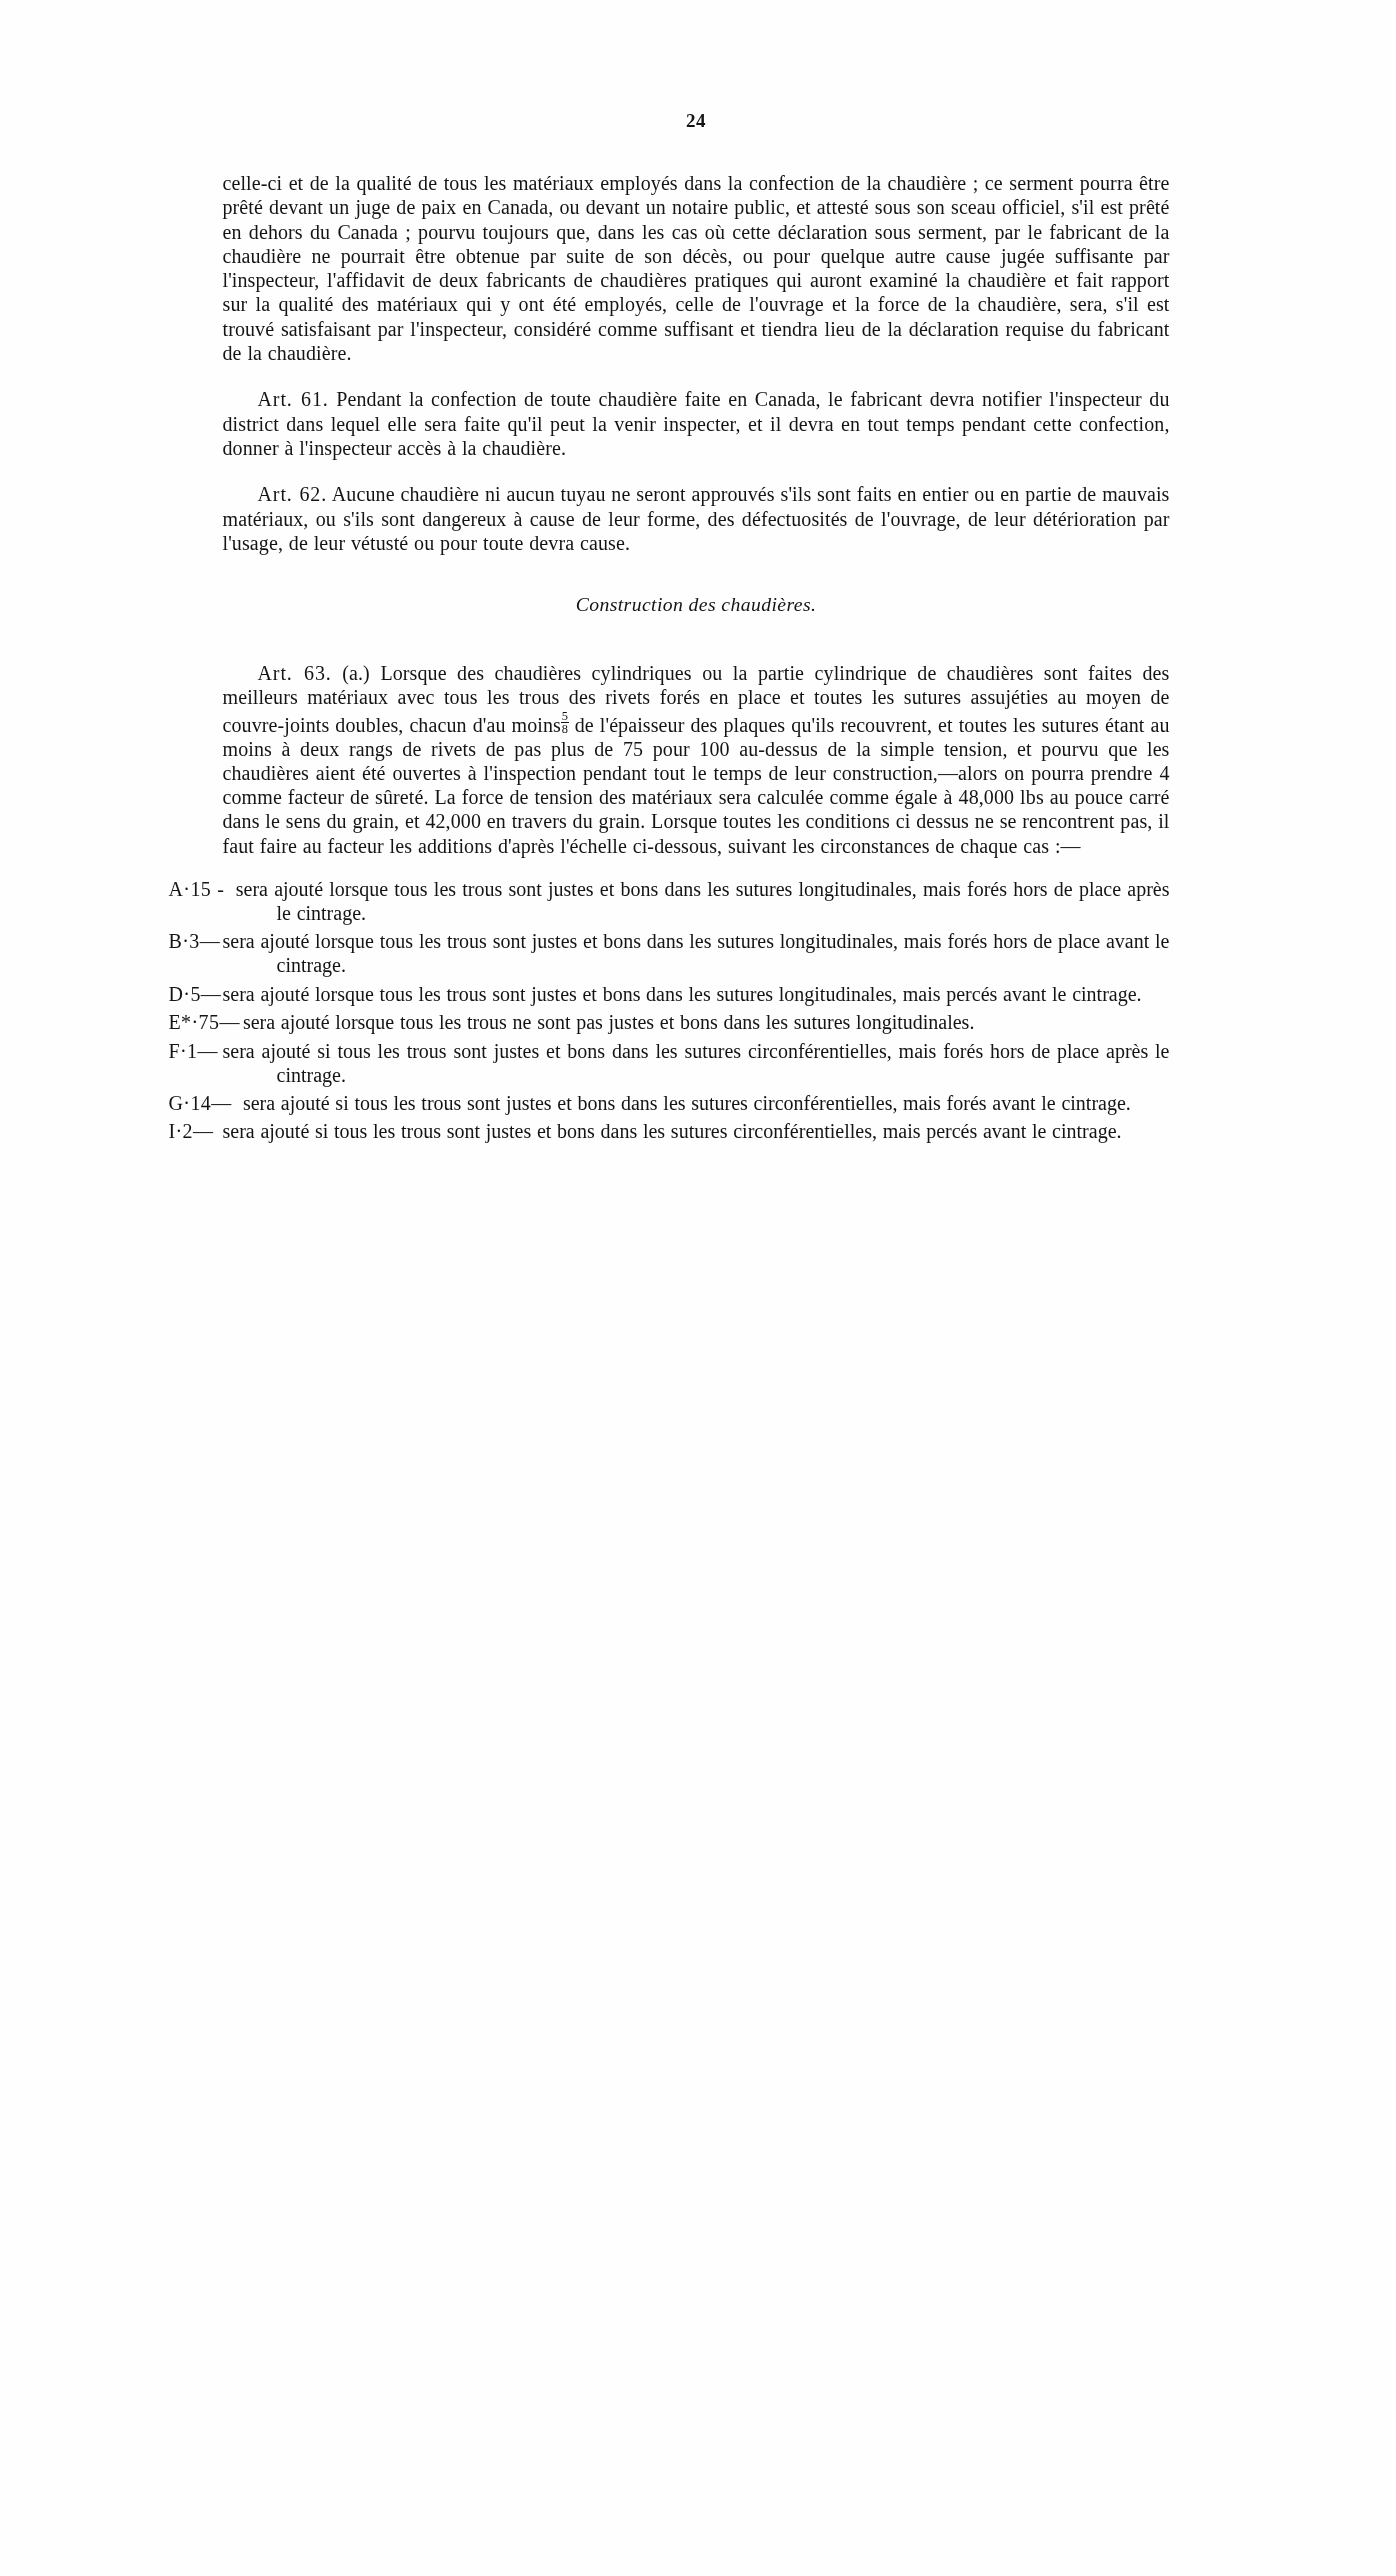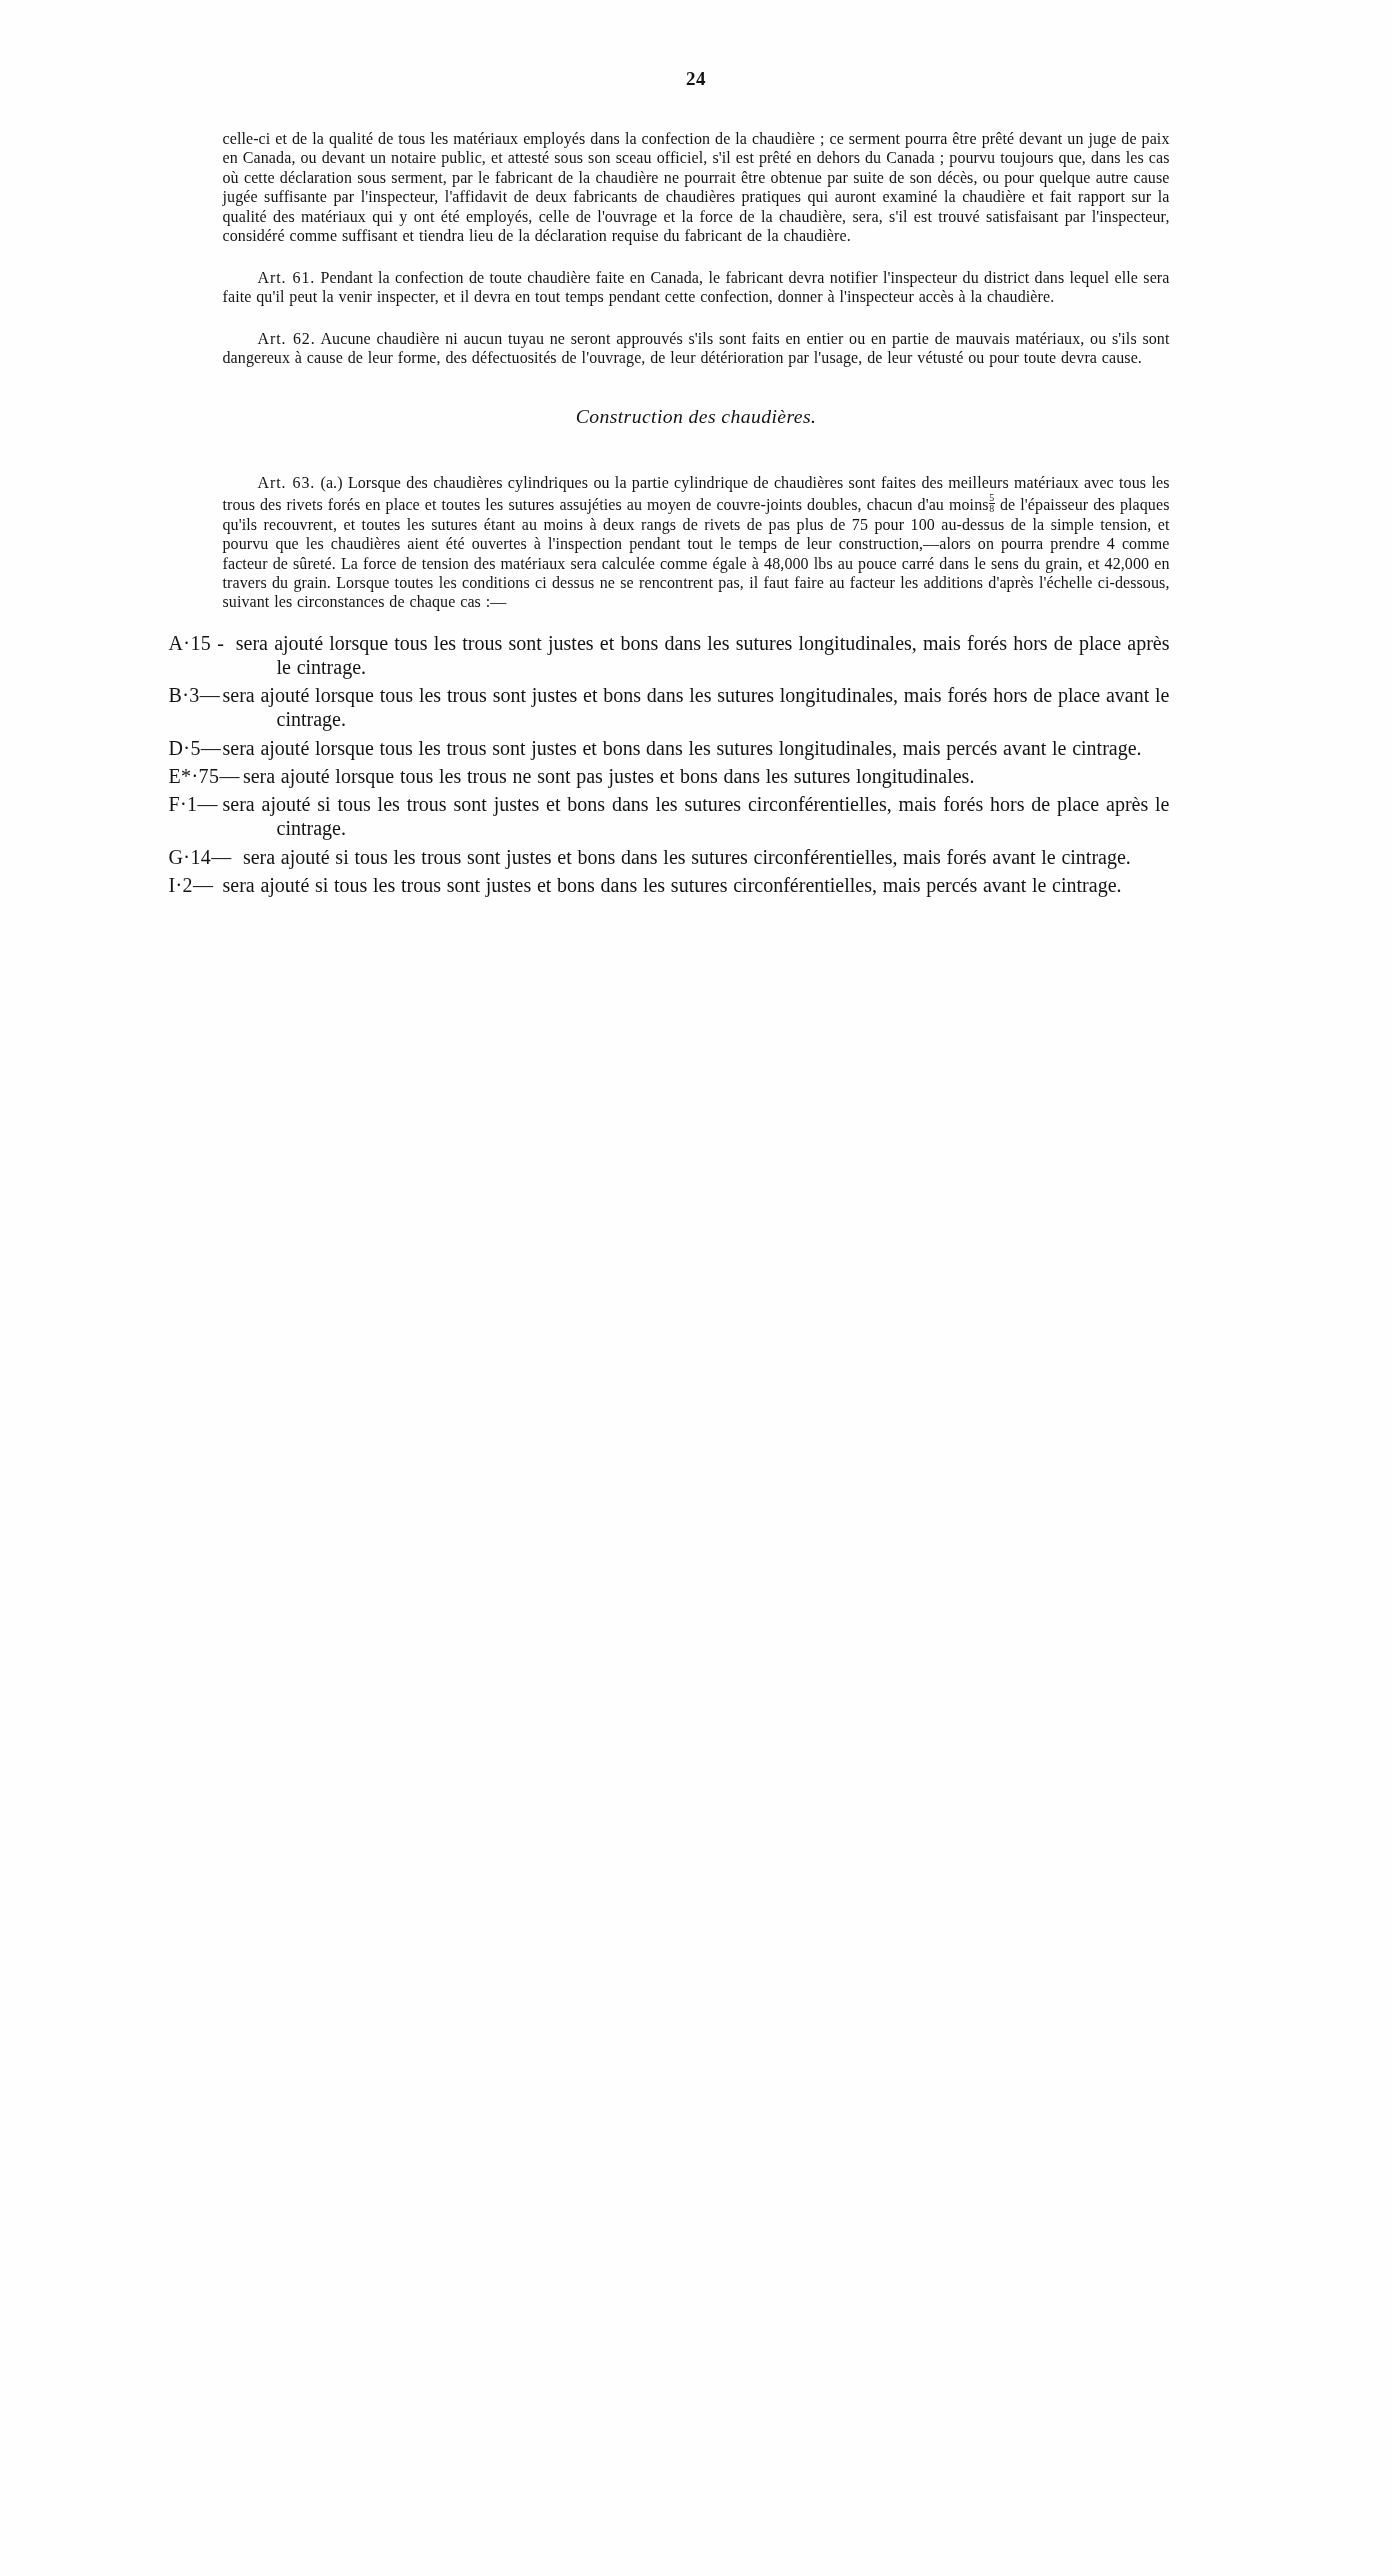--- a/index.html
+++ b/index.html
@@ -10,37 +10,37 @@
   body {
     width: 1396px;
     font-family: "Liberation Serif", serif;
     color: #141414;
   }
   .page {
     position: relative;
     width: 1392px;
     min-height: 2576px;
     box-sizing: border-box;
-    padding: 68px 0 44px 0;
+    padding: 110px 0 44px 0;
     background: #fefefe;
   }
   .page-number {
     text-align: center;
     font-size: 19px;
     font-weight: bold;
     letter-spacing: 0.4px;
     margin-bottom: 39px;
   }
   .body-col {
     width: 947px;
     margin: 0 auto;
   }
   p.para {
     margin: 0 0 22px 0;
-    font-size: 16px;
+    font-size: 20px;
     line-height: 1.215;
     text-align: justify;
     text-justify: inter-word;
     word-spacing: 0.7px;
     letter-spacing: 0.1px;
   }
   p.para.tight {
     margin-bottom: 19px;
   }
   .indent {

